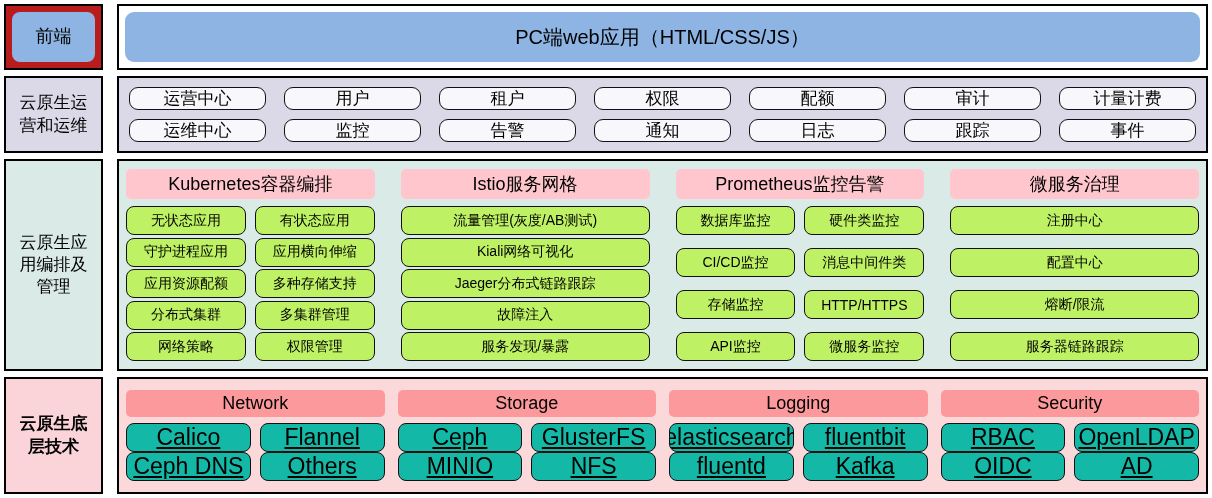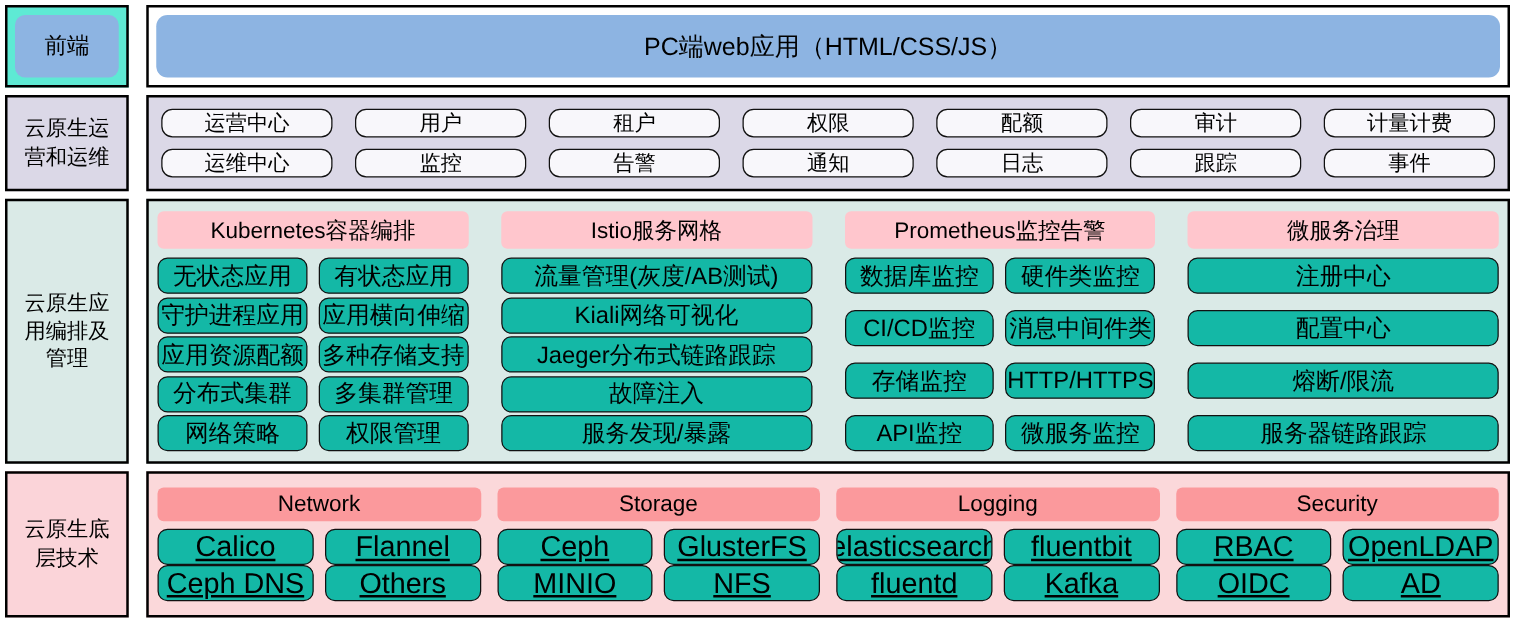--- a/index.html
+++ b/index.html
@@ -18,30 +18,30 @@
     padding: 4px;
   }
   .cell { border: 2px solid #000; }
 
   
   .side {
     display: flex; align-items: center; justify-content: center;
     text-align: center; font-size: 17px; line-height: 1.3;
     padding: 16px 9px;
   }
-  .side-frontend { background: #5eead4; padding: 6px; }
+  .side-frontend { background: #b91c1c; padding: 6px; }
   .side-frontend .inner {
     background: #8DB4E2; border-radius: 8px;
     width: 100%; height: 100%;
     display: flex; align-items: center; justify-content: center;
     font-size: 18px;
   }
   .side-ops   { background: #DBD8E7; }
   .side-orch  { background: #DAEAE7; }
-  .side-infra { background: #FBD4D9; }
+  .side-infra { background: #FBD4D9; font-weight: bold; }
 
   
   .topbar { background: #fff; padding: 6px; display: flex; }
   .topbar .inner {
     flex: 1; background: #8DB4E2; border-radius: 9px;
     display: flex; align-items: center; justify-content: center;
     font-size: 20px;
   }
 
   
@@ -69,21 +69,21 @@
   .orch-col { flex: 1; display: flex; flex-direction: column; min-width: 0; }
   .col-header {
     height: 30px; border-radius: 5px;
     display: flex; align-items: center; justify-content: center;
     font-size: 18px; margin-bottom: 7px;
   }
   .orch .col-header { background: #FFC6CD; }
   .col-body { flex: 1; display: flex; flex-direction: column; justify-content: space-between; }
   .box-row { display: flex; gap: 9px; height: 29px; }
   .box-row .chip { flex: 1; }
-  .orch .chip { background: #14b8a6; border-radius: 8px; font-size: 19px; }
+  .orch .chip { background: #bef264; border-radius: 8px; font-size: 14px; }
 
   
   .infra {
     background: #FBD8DA;
     display: flex; gap: 13px; padding: 11px 7px;
   }
   .infra-col { flex: 1; display: flex; flex-direction: column; min-width: 0; }
   .infra .col-header { background: #FB999C; height: 28px; margin-bottom: 6px; }
   .infra .box-row { height: 29px; }
   .infra .chip { background: #14b8a6; border-radius: 8px; font-size: 23px; text-decoration: underline; }

